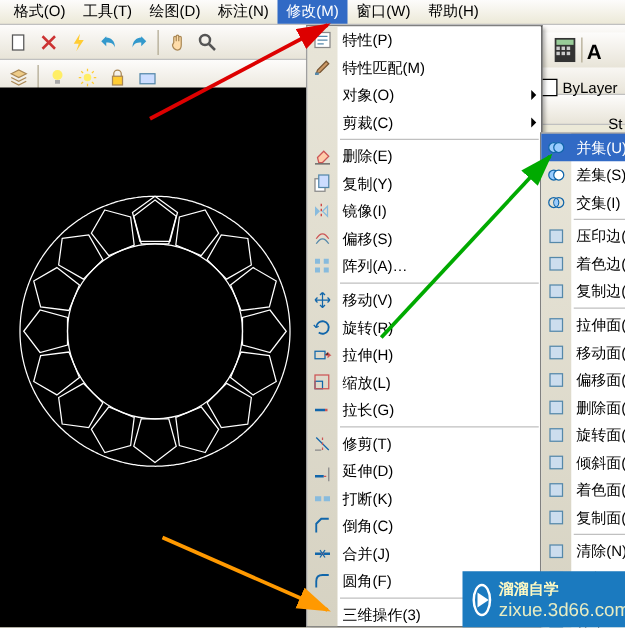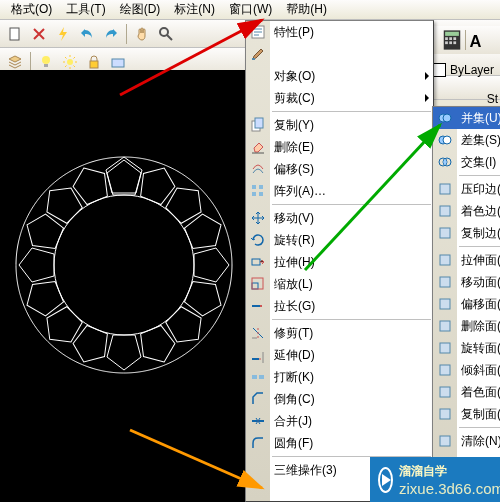--- a/index.html
+++ b/index.html
@@ -44,20 +44,21 @@
 .sttxt { position: absolute; right: 2px; top: 92px; }
 </style>
 </head>
 <body>
 
 <div class="menubar">
   <span class="item">格式(O)</span>
   <span class="item">工具(T)</span>
   <span class="item">绘图(D)</span>
   <span class="item">标注(N)</span>
+  <span class="item active">修改(M)</span>
   <span class="item">窗口(W)</span>
   <span class="item">帮助(H)</span>
 </div>
 
 <div class="toolbar">
   <div class="tbtn">
       <svg viewBox="0 0 16 16">
         <rect x="3" y="2" width="9" height="12" fill="#fff" stroke="#555"></rect>
       </svg>
     </div>
@@ -275,47 +276,58 @@
         </span>
         <span>特性(P)</span>
       </div>
       <div class="row">
         <span class="ic">
           <svg width="16" height="16" viewBox="0 0 16 16">
             <path d="M3 13l3-1 7-7-2-2-7 7z" fill="#c96" stroke="#753"></path>
             <rect x="2" y="12" width="3" height="2" fill="#58a"></rect>
           </svg>
         </span>
+        <span>特性匹配(M)</span>
       </div>
       <div class="row">
         <span>对象(O)</span>
         <span class="arrow"></span>
       </div>
       <div class="row">
         <span>剪裁(C)</span>
         <span class="arrow"></span>
       </div>
       <div class="msep"></div>
       <div class="row">
         <span class="ic">
           <svg width="16" height="16" viewBox="0 0 16 16">
+            <path d="M4 9l5-5 4 4-5 5H5z" fill="#fca" stroke="#c55"></path>
+            <path d="M2 14h12" stroke="#555"></path>
+          </svg>
+        </span>
+        <span>删除(E)</span>
+      </div>
+      <div class="row">
+        <span class="ic">
+          <svg width="16" height="16" viewBox="0 0 16 16">
             <rect x="2" y="4" width="8" height="10" fill="#fff" stroke="#888"></rect>
             <rect x="5" y="1" width="8" height="10" fill="#cdf" stroke="#58a"></rect>
           </svg>
         </span>
         <span>复制(Y)</span>
       </div>
       <div class="row">
         <span class="ic">
           <svg width="16" height="16" viewBox="0 0 16 16">
-            <path d="M4 9l5-5 4 4-5 5H5z" fill="#fca" stroke="#c55"></path>
-            <path d="M2 14h12" stroke="#555"></path>
-          </svg>
-        </span>
-        <span>删除(E)</span>
+            <path d="M7 2v12" stroke="#c33" stroke-dasharray="2"></path>
+            <path d="M2 4l4 4-4 4z" fill="#8bd"></path>
+            <path d="M12 4l-4 4 4 4z" fill="none" stroke="#8bd"></path>
+          </svg>
+        </span>
+        <span>镜像(I)</span>
       </div>
       <div class="row">
         <span class="ic">
           <svg width="16" height="16" viewBox="0 0 16 16">
             <path d="M3 12q5-8 10 0" fill="none" stroke="#58a"></path>
             <path d="M3 8q5-8 10 0" fill="none" stroke="#c55"></path>
           </svg>
         </span>
         <span>偏移(S)</span>
       </div>

